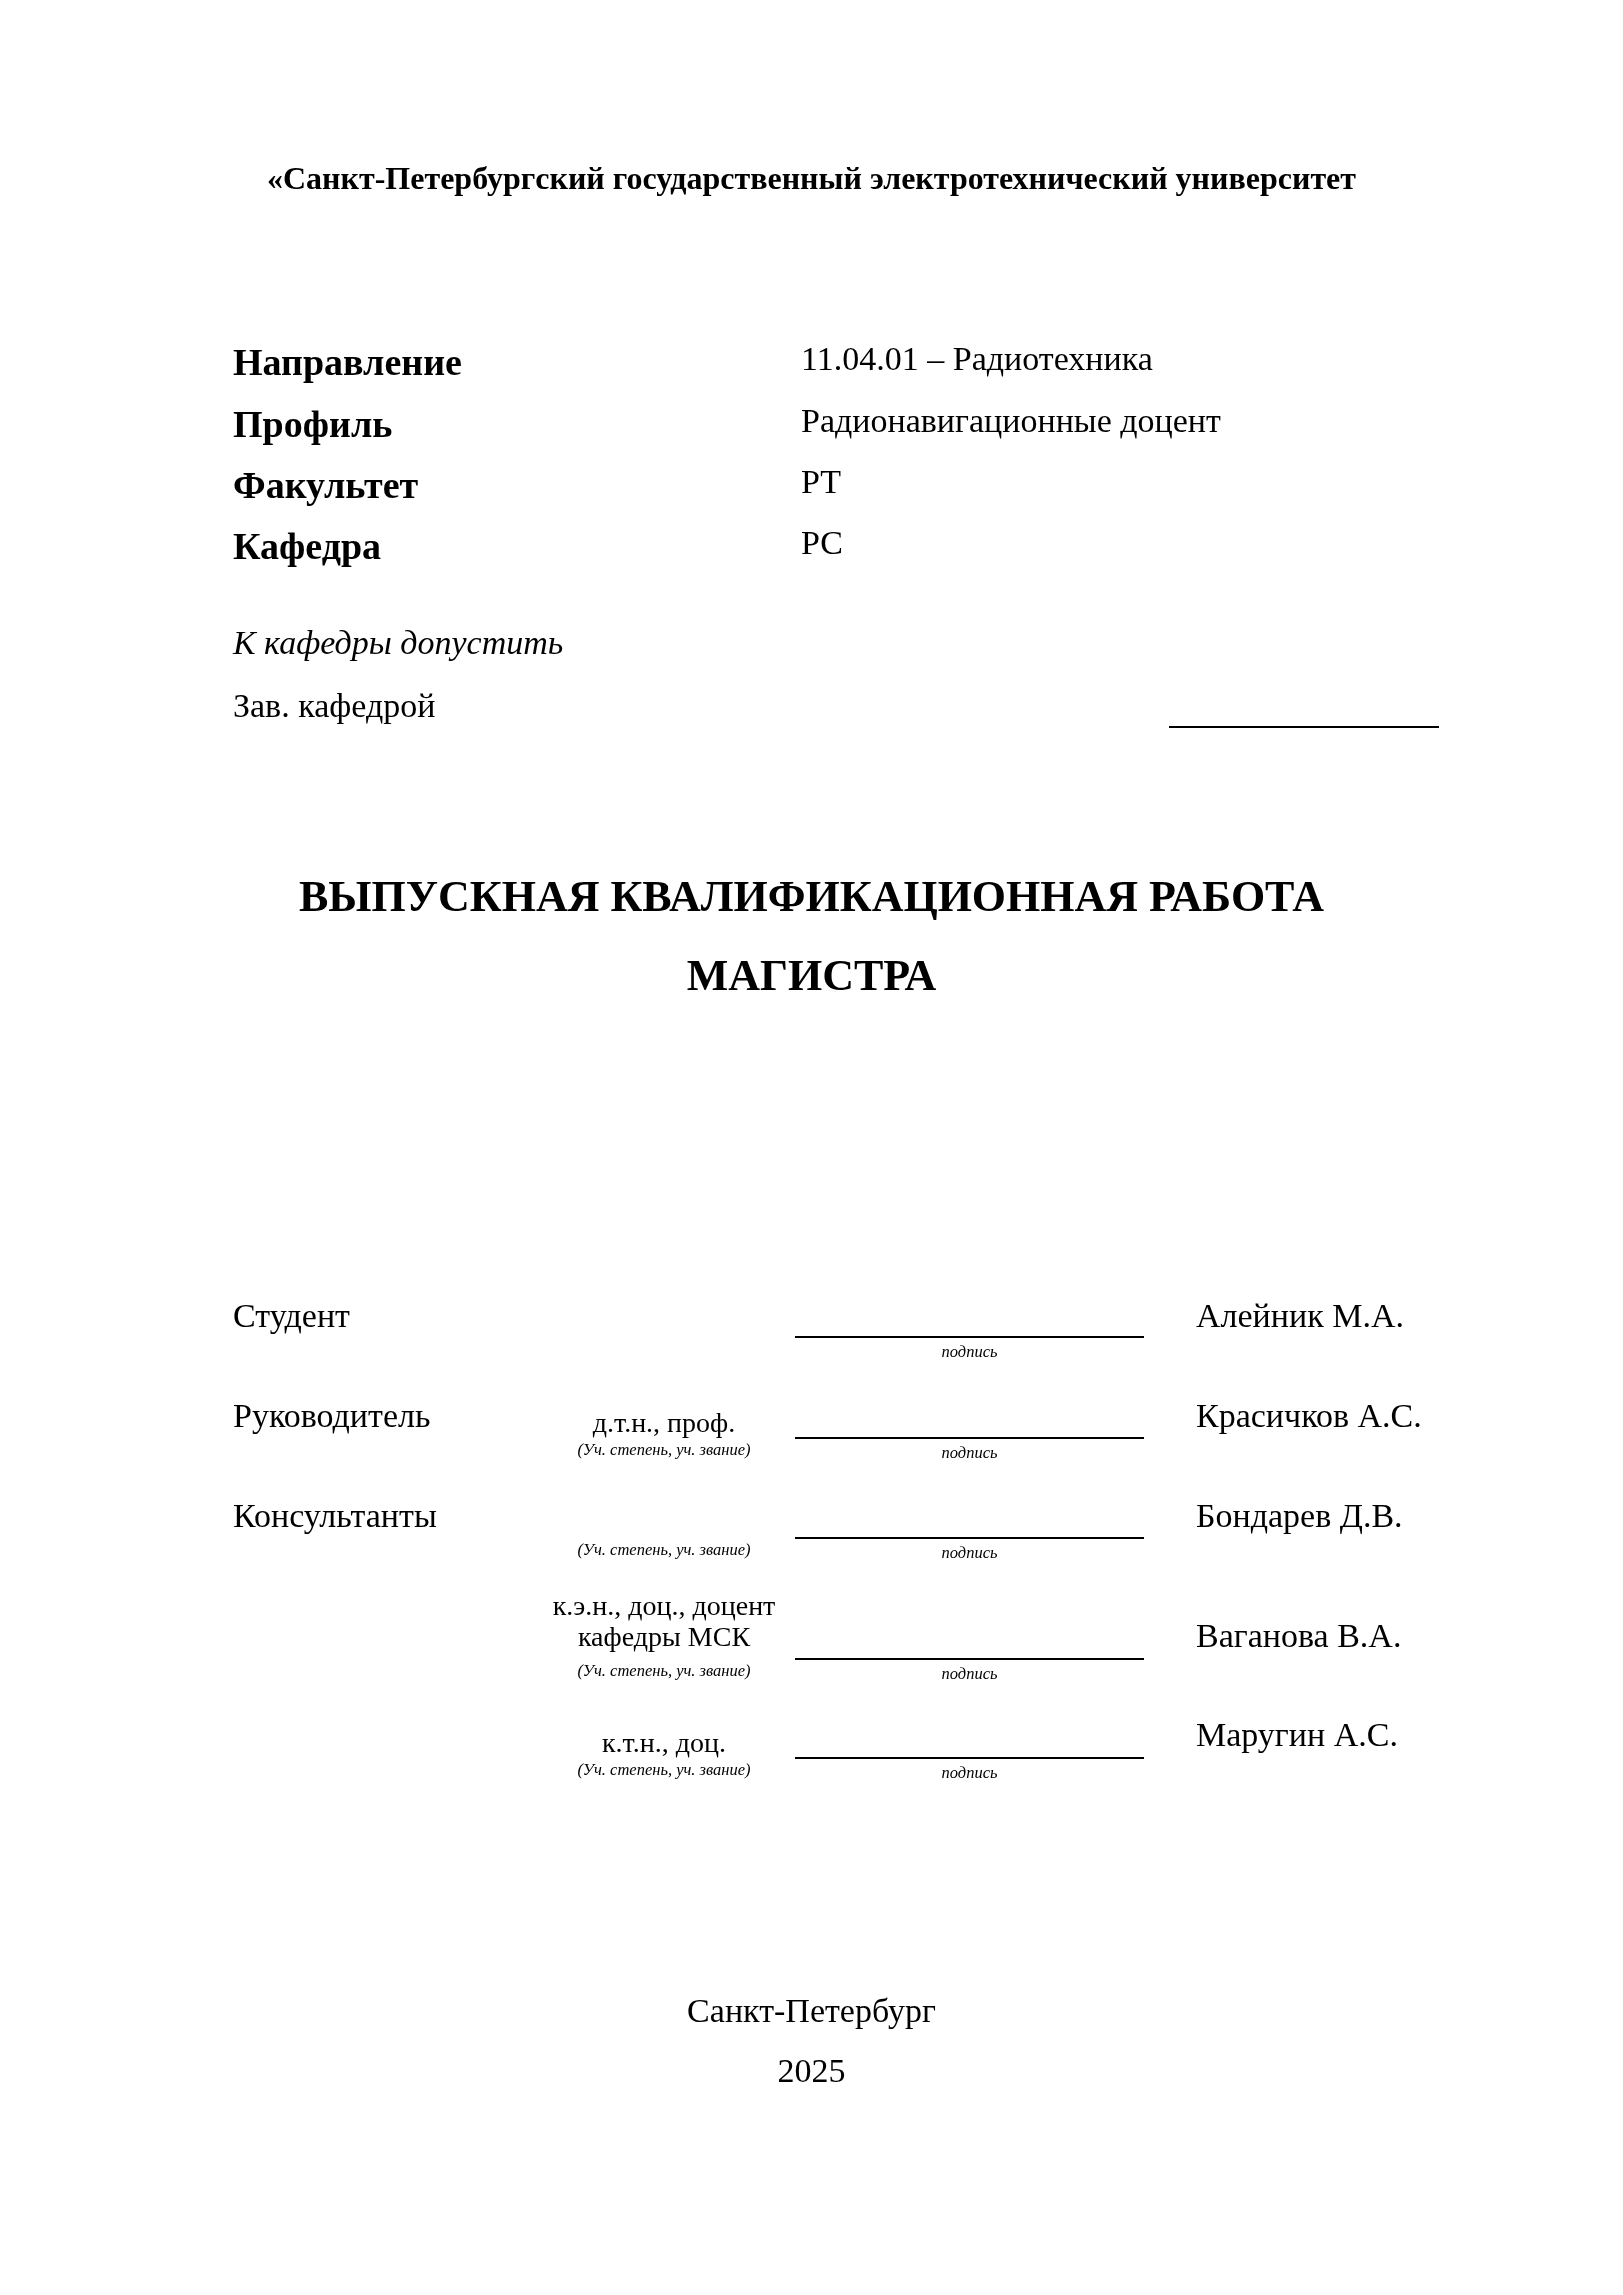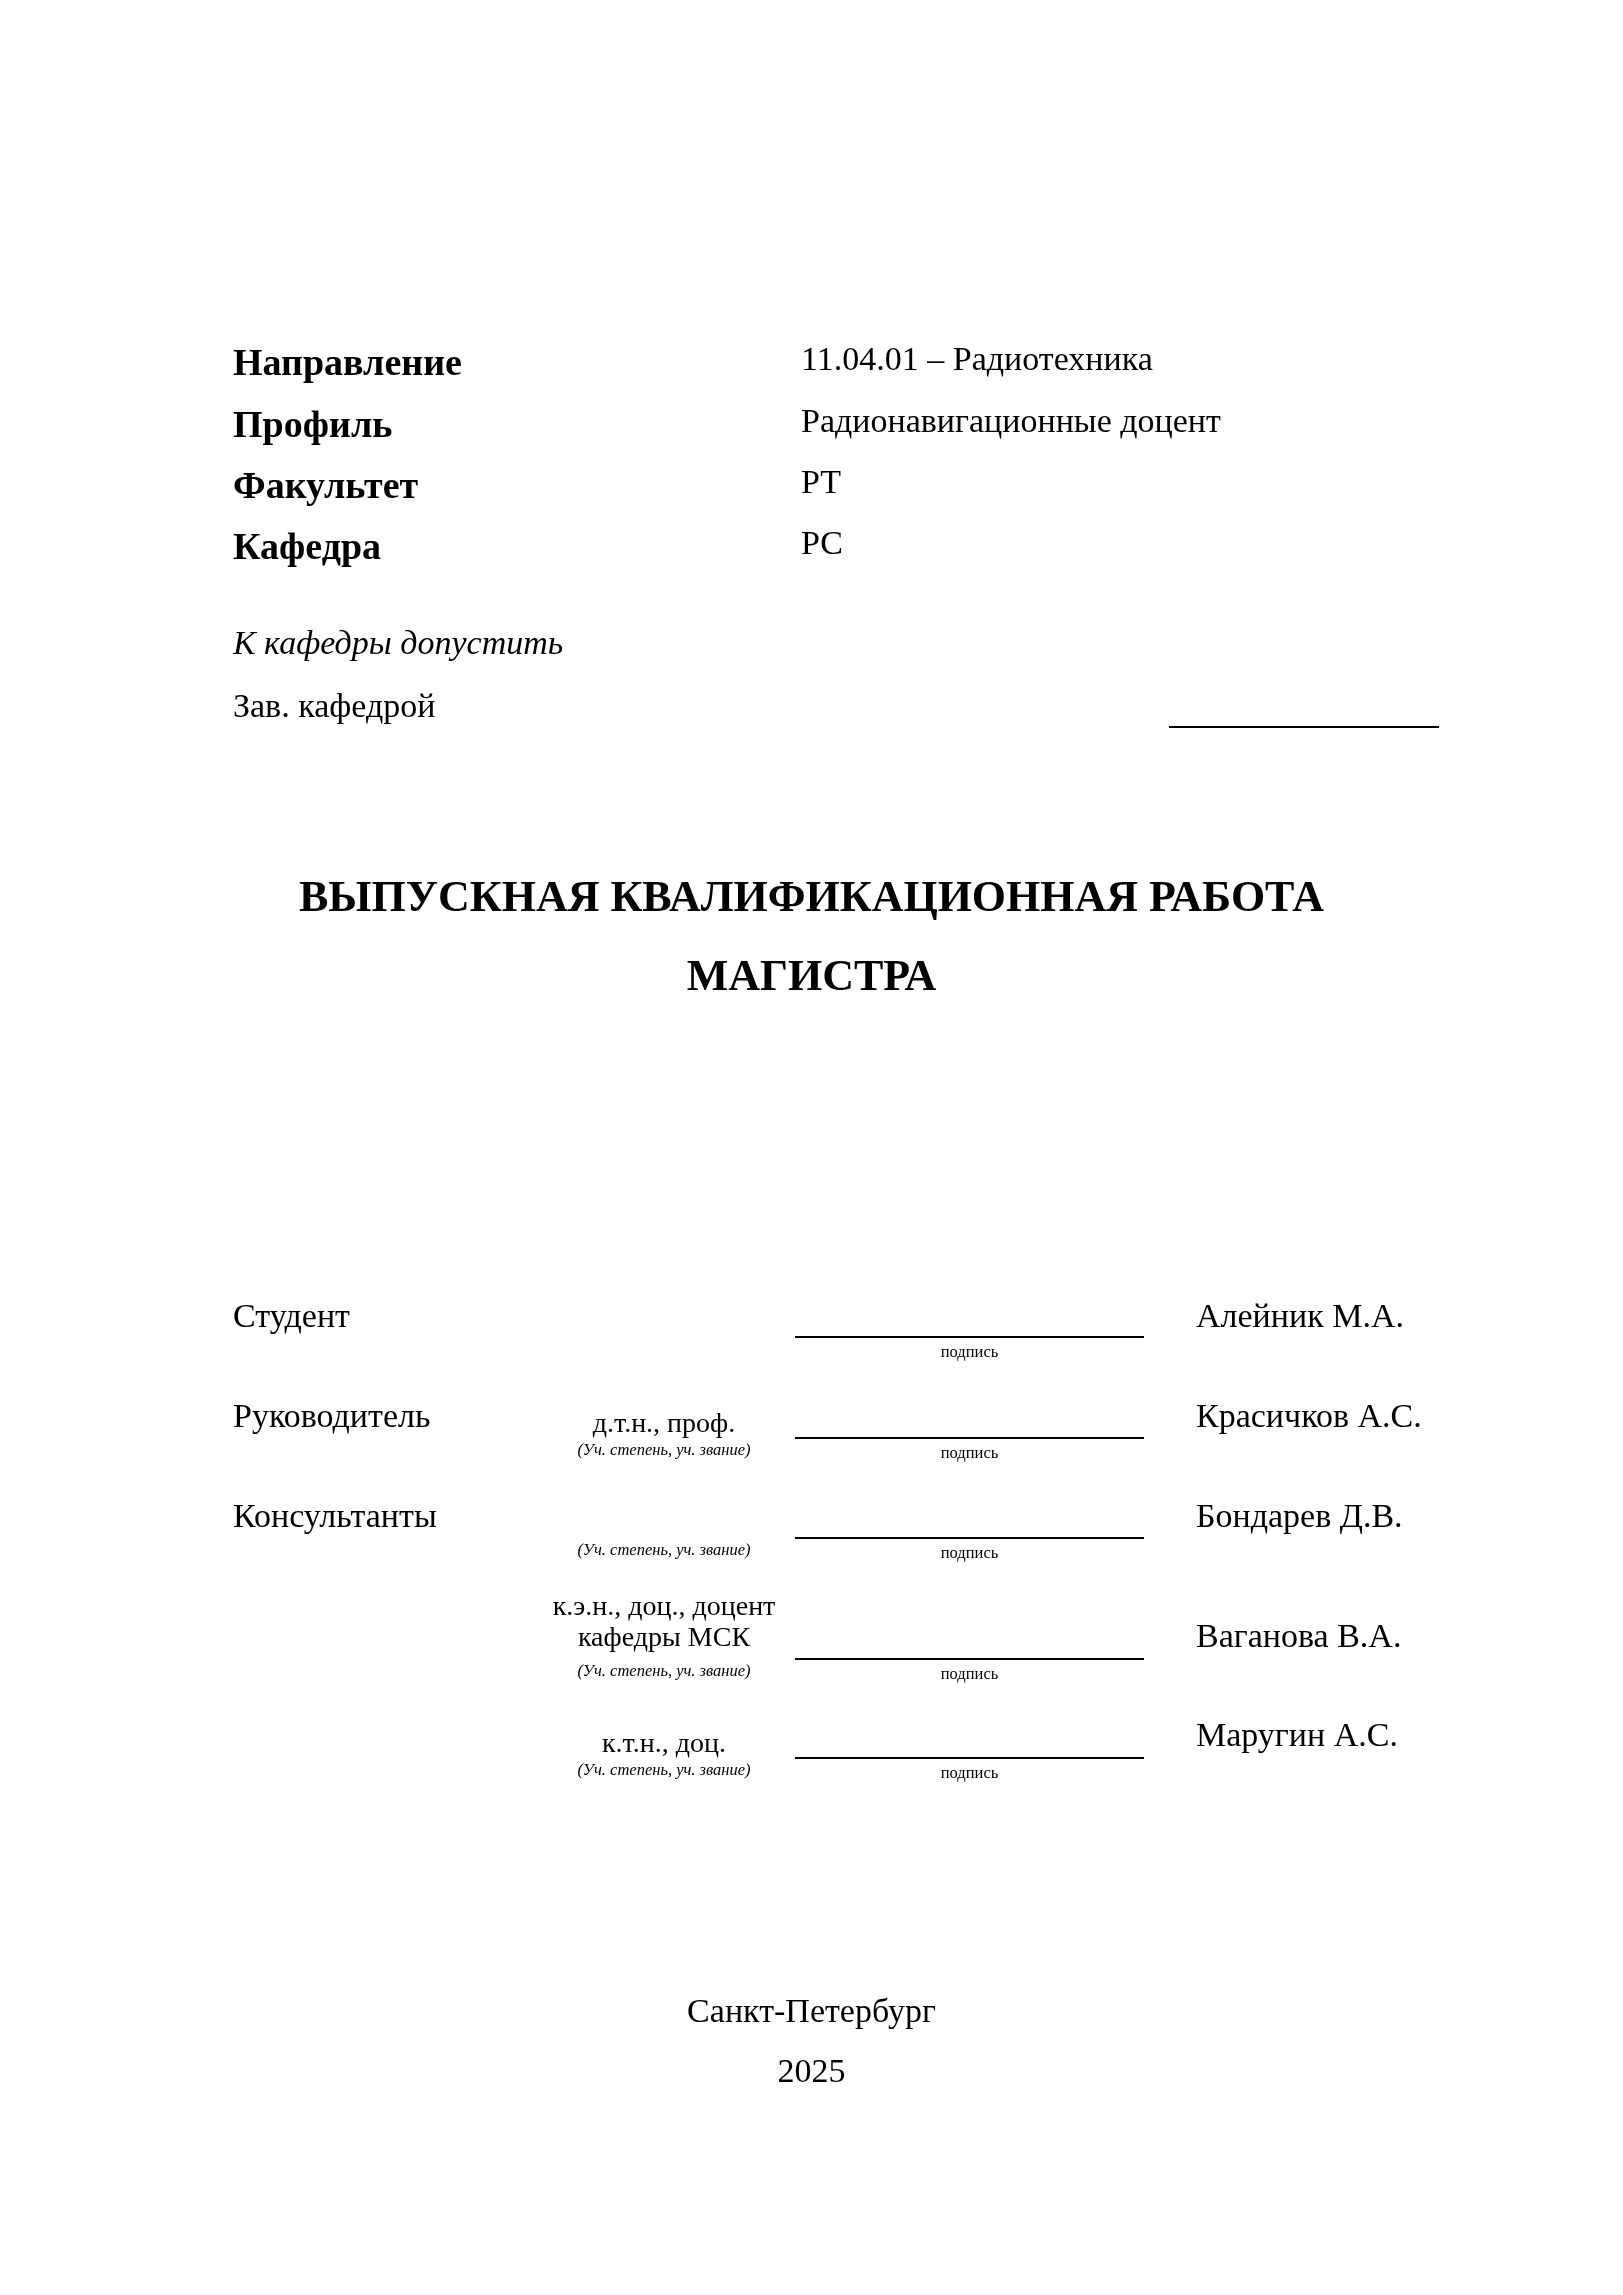--- a/index.html
+++ b/index.html
@@ -11,28 +11,29 @@
   .info-label { font-weight: bold; font-size: 38px; left: 233px; }
   .info-value { font-size: 34px; left: 801px; }
   .txt43 { font-size: 34px; }
   .italic { font-style: italic; }
   .main-title { font-weight: bold; font-size: 44px; }
   .topic { font-weight: bold; font-size: 32px; line-height: 39px; }
   .role { font-size: 34px; left: 233px; }
   .degree { font-size: 28px; text-align: center; width: 298px; left: 515px; line-height: 31px; }
   .degree-cap { font-size: 16.5px; font-style: italic; text-align: center; width: 298px; left: 515px; }
   .sigline { left: 795px; width: 349px; height: 0; border-top: 2.4px solid #000; }
-  .sigcap { font-size: 16.5px; text-align: center; width: 349px; left: 795px; }
+  .sigcap { font-size: 16.5px; font-style: italic; text-align: center; width: 349px; left: 795px; }
   .person { font-size: 34px; left: 1196px; }
   .chief-line { left: 1169px; width: 270px; height: 0; border-top: 2.4px solid #000; }
 </style>
 </head>
 <body>
 
 <div class="abs center univ" style="top:159px;">
+  <div>«Санкт-Петербургский государственный электротехнический университет</div>
 </div>
 
 <div class="abs info-label" style="top:340px;">Направление</div>
 <div class="abs info-value" style="top:340px;">11.04.01 – Радиотехника</div>
 <div class="abs info-label" style="top:402px;">Профиль</div>
 <div class="abs info-value" style="top:402px;">Радионавигационные доцент</div>
 <div class="abs info-label" style="top:463px;">Факультет</div>
 <div class="abs info-value" style="top:463px;">РТ</div>
 <div class="abs info-label" style="top:524px;">Кафедра</div>
 <div class="abs info-value" style="top:524px;">РС</div>

